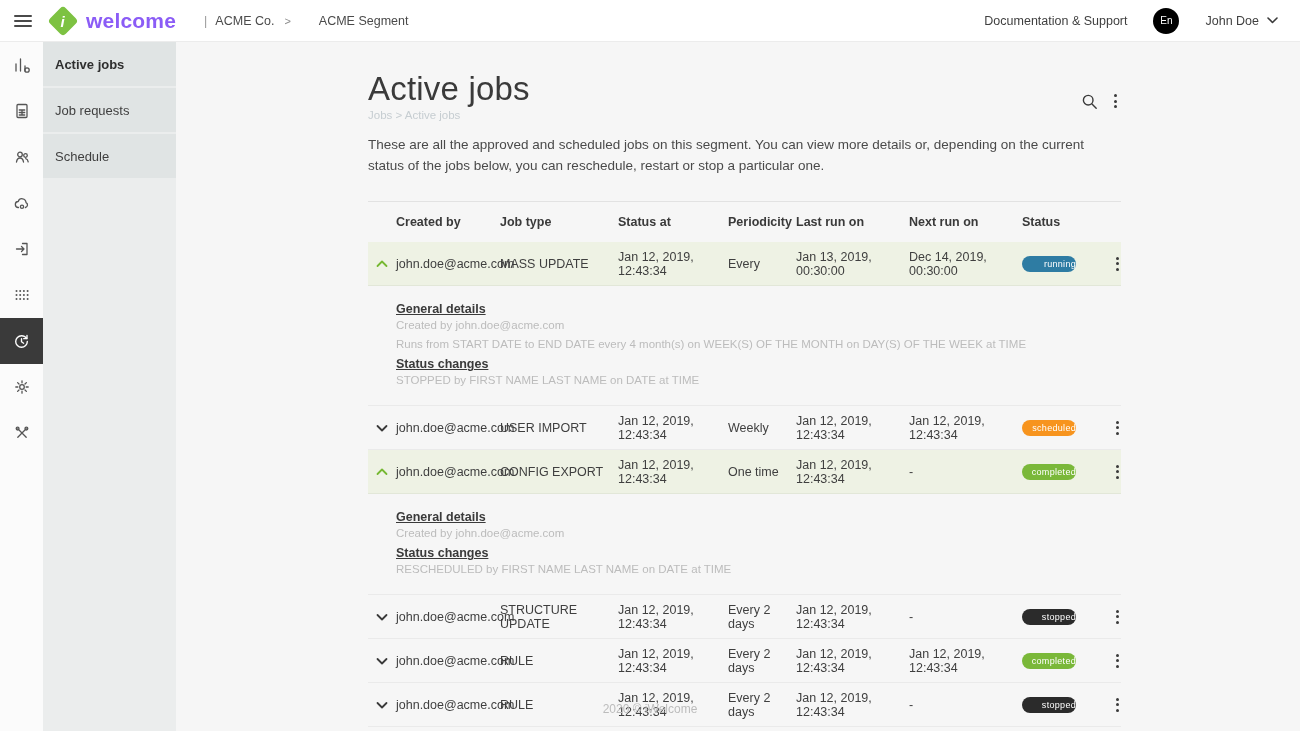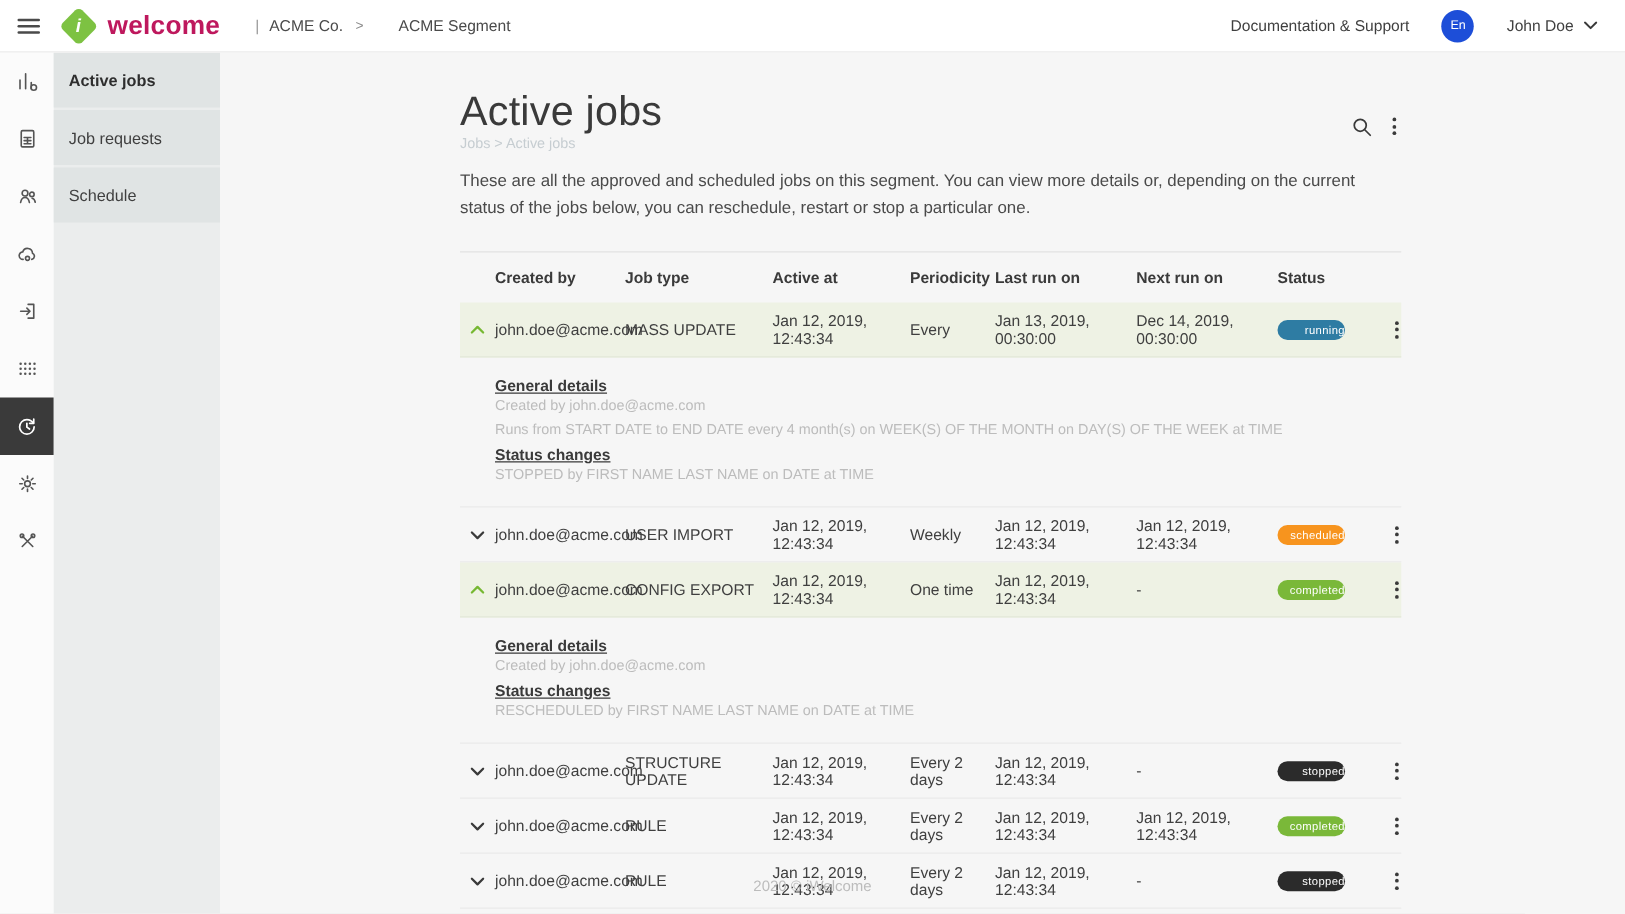--- a/index.html
+++ b/index.html
@@ -16,21 +16,21 @@
   }
   .h-left { display:flex; align-items:center; }
   .hamburger { width:18px; cursor:pointer; margin-right:14px; }
   .hamburger span { display:block; height:2px; background:#4a4a4a; margin:3px 0; border-radius:1px; }
   .logo { display:flex; align-items:center; cursor:pointer; }
   .logo-diamond {
     width:22px; height:22px; border-radius:4px; transform:rotate(45deg);
     display:flex; align-items:center; justify-content:center; margin:0 12px 0 6px;
   }
   .logo-diamond .li { transform:rotate(-45deg); color:#fff; font-weight:bold; font-size:15px; font-style:italic; }
-  .logo-text { font-size:21px; font-weight:bold; color:#be185d; letter-spacing:.2px; }
+  .logo-text { font-size:21px; font-weight:bold; color:#8b5cf6; letter-spacing:.2px; }
   .crumbs { display:flex; align-items:center; margin-left:28px; font-size:12.5px; color:#4a4a4a; }
   .crumbs .sep { color:#9a9a9a; margin-right:8px; }
   .crumbs .gt { color:#8a8a8a; margin:0 0 0 10px; font-size:11px; }
   .crumbs .seg { margin-left:28px; }
   .crumb-item { cursor:pointer; }
   .h-right { display:flex; align-items:center; font-size:12.5px; color:#3f3f3f; }
   .docs { cursor:pointer; }
   .lang-badge {
     width:26px; height:26px; border-radius:50%; color:#fff; font-size:10px;
     display:flex; align-items:center; justify-content:center; margin:0 26px; cursor:pointer;
@@ -100,21 +100,21 @@
       </div>
       <div class="crumbs">
         <span class="sep">|</span>
         <span class="crumb-item">ACME Co.</span>
         <span class="gt">&gt;</span>
         <span class="crumb-item seg">ACME Segment</span>
       </div>
     </div>
     <div class="h-right">
       <span class="docs">Documentation &amp; Support</span>
-      <div class="lang-badge" id="langBadge" style="background: #1d4ed8;">En</div>
+      <div class="lang-badge" id="langBadge" style="background: #000000;">En</div>
       <div class="user">
         <span>John Doe</span>
         <svg width="11" height="7" viewBox="0 0 11 7">
           <polyline points="1,1 5.5,5.5 10,1" fill="none" stroke="#3a3a3a" stroke-width="1.6" stroke-linecap="round" stroke-linejoin="round"></polyline>
         </svg>
       </div>
     </div>
   </header>
 
   <nav class="rail">
@@ -222,21 +222,21 @@
             </span>
         </div>
       </div>
       <p class="desc">These are all the approved and scheduled jobs on this segment. You can view more details or, depending on the current status of the jobs below, you can reschedule, restart or stop a particular one.</p>
 
       <div class="table">
         <div class="tgrid thead" id="thead">
             <span></span>
             <span>Created by</span>
             <span>Job type</span>
-            <span>Active at</span>
+            <span>Status at</span>
             <span>Periodicity</span>
             <span>Last run on</span>
             <span>Next run on</span>
             <span>Status</span>
             <span></span>
           </div>
         <div id="tbody">
             <div class="tgrid job-row expanded" style="background: rgb(238, 242, 228);">
               <span class="chev">
                 <svg width="12" height="8" viewBox="0 0 12 8">

